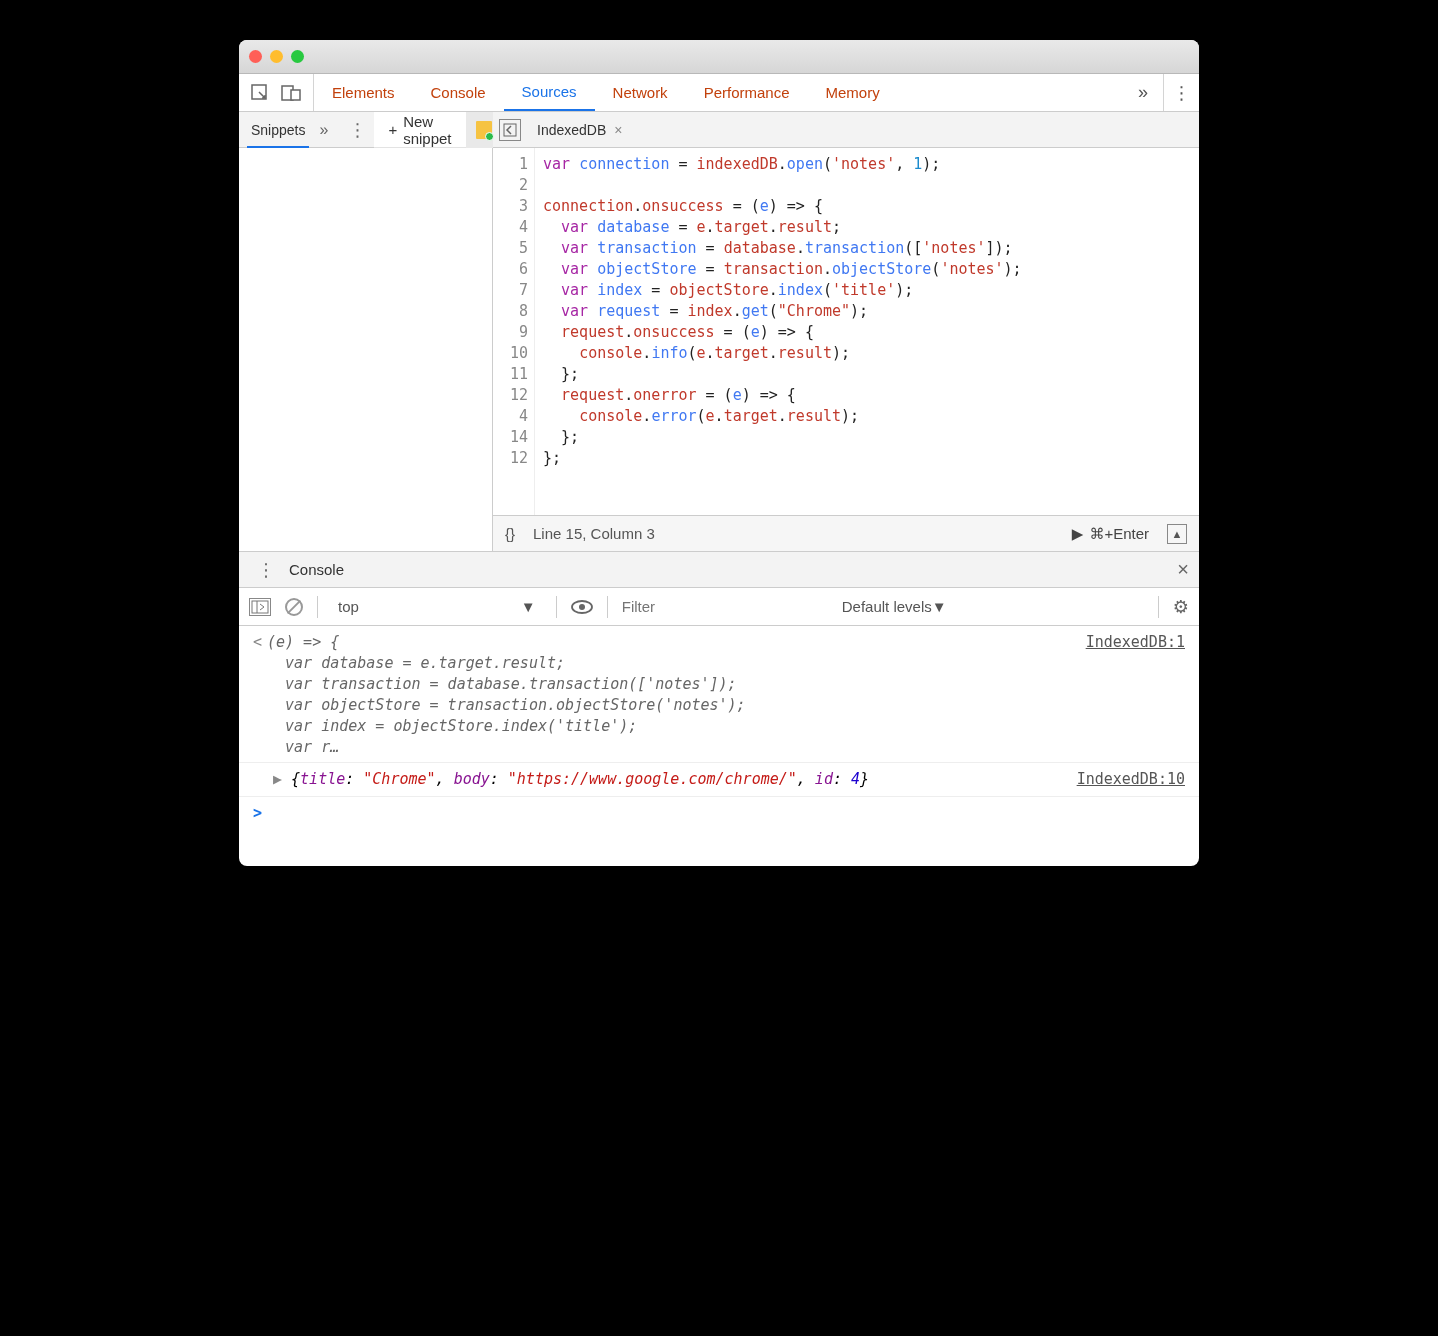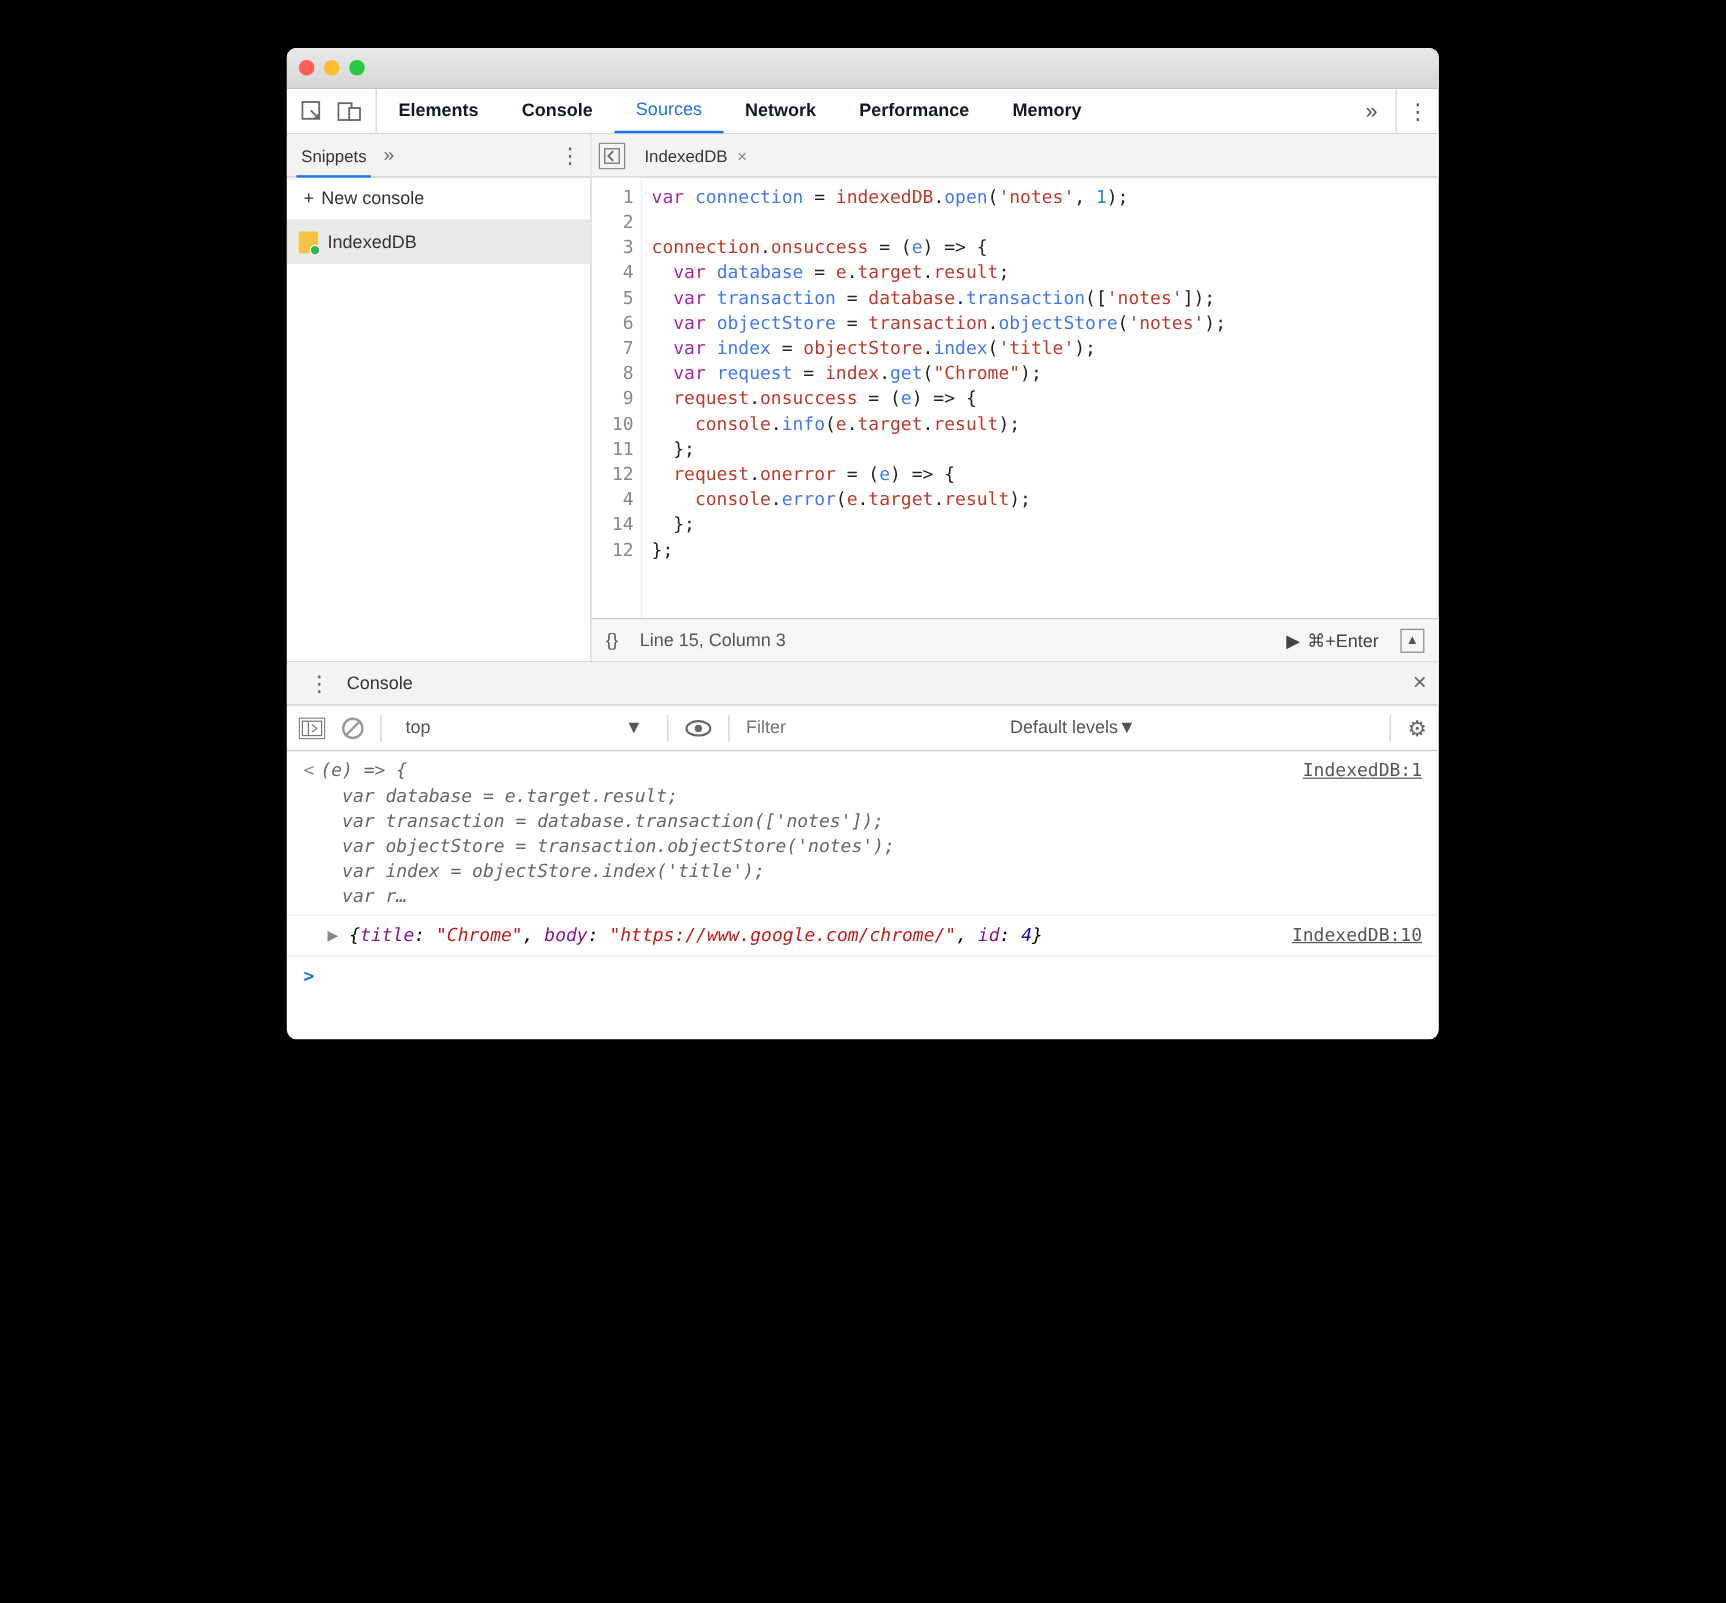--- a/index.html
+++ b/index.html
@@ -31,28 +31,28 @@
 .tl-min{background:#ffbd2e;}
 .tl-max{background:#28c940;}
 .titlebar .title { flex:1; text-align:center; font-size:14px; color:#333; font-weight:500; overflow:hidden; white-space:nowrap; text-overflow:ellipsis;}
 .tabs {
   height:38px;
   border-bottom:1px solid #ccc;
   display:flex;
   align-items:stretch;
 }
 .tabs .lefticons{display:flex;align-items:center;gap:12px;padding:0 12px;border-right:1px solid #d4d4d4;}
-.tabs .tab{padding:0 18px;display:flex;align-items:center;font-size:15px;color:#0f172a;cursor:pointer;font-weight:bold;}
+.tabs .tab{padding:0 18px;display:flex;align-items:center;font-size:15px;color:#c2410c;cursor:pointer;}
 .tabs .tab.active{color:#1a73e8;border-bottom:2px solid #1a73e8;font-weight:400;}
 .tabs .spacer{flex:1;}
 .tabs .more{display:flex;align-items:center;justify-content:center;width:40px;color:#555;font-size:18px;}
 .tabs .dots{display:flex;align-items:center;justify-content:center;width:36px;border-left:1px solid #d4d4d4;color:#555;font-size:18px;}
 
 .workspace{display:flex;height:440px;border-bottom:1px solid #ccc;}
-.sidebar{width:254px;border-right:1px solid #ccc;display:flex;flex-direction:column;}
+.sidebar{width:254px;border-right:1px solid #ccc;display:flex;}
 .sidebar-tabs{height:36px;border-bottom:1px solid #ccc;display:flex;align-items:center;padding:0 8px;gap:10px;background:#f3f3f3;}
 .sidebar-tabs .stab{font-size:14px;color:#333;padding:0 4px;}
 .sidebar-tabs .stab.active{color:#333;border-bottom:2px solid #1a73e8;padding-bottom:8px;margin-bottom:-10px;}
 .sidebar-tabs .smore{font-size:16px;color:#666;}
 .sidebar-tabs .spacer2{flex:1;}
 .sidebar-tabs .sdots{font-size:18px;color:#666;}
 .new-snippet{height:36px;border-bottom:1px solid #e3e3e3;display:flex;align-items:center;padding:0 14px;gap:6px;font-size:15px;color:#333;cursor:pointer;}
 .snippet-list{flex:1;}
 .snippet-item{height:36px;display:flex;align-items:center;padding:0 10px;gap:8px;font-size:15px;background:#e9e9e9;color:#333;cursor:pointer;}
 .snip-icon{width:16px;height:18px;background:#f6c342;border-radius:1px;position:relative;display:inline-block;}
@@ -155,21 +155,21 @@
 
     <div class="sidebar">
       <div class="sidebar-tabs">
         <span class="stab active">Snippets</span>
         <span class="smore">»</span>
         <span class="spacer2"></span>
         <span class="sdots">⋮</span>
       </div>
       <div class="new-snippet">
         <span>+</span>
-        <span>New console</span>
+        <span>New snippet</span>
       </div>
       <div class="snippet-list">
         <div class="snippet-item">
           <span class="snip-icon"></span>
           <span>IndexedDB</span>
         </div>
       </div>
     </div>
 
     <div class="editor-pane">

